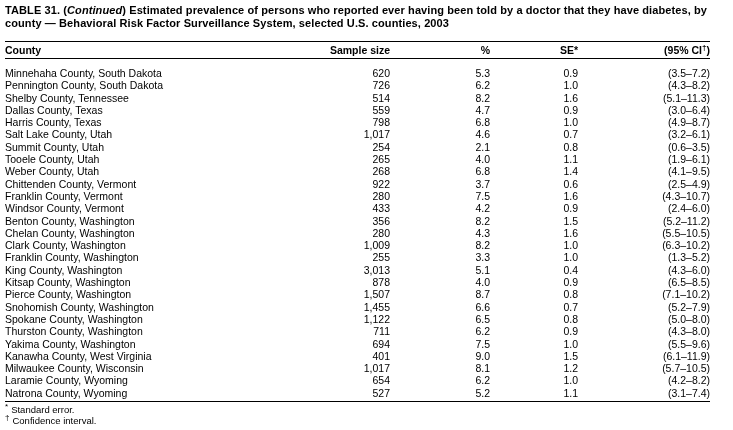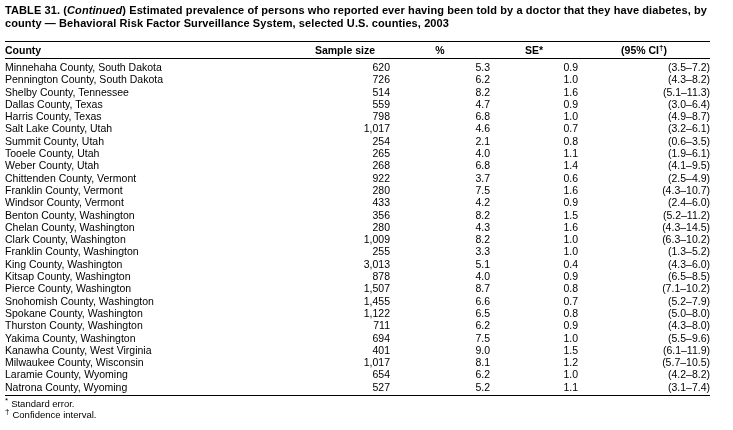--- a/index.html
+++ b/index.html
@@ -34,30 +34,30 @@
   th {
     font-size: 10.5px;
     font-weight: bold;
     border-top: 1.5px solid #000;
     border-bottom: 1px solid #000;
     padding: 2px 0 2px 0;
     vertical-align: bottom;
     white-space: nowrap;
   }
   th.left { text-align: left; }
-  th.right { text-align: center; }
+  th.right { text-align: right; }
   td {
     font-size: 10.5px;
     line-height: 12.3px;
     padding: 0;
     white-space: nowrap;
     overflow: hidden;
   }
   td.num { text-align: right; }
-  tbody tr:first-child td { padding-top: 2px; margin-left: 25px; }
+  tbody tr:first-child td { padding-top: 8px; margin-left: 25px; }
   .footrule {
     width: 705px;
     border-top: 1px solid #000;
     margin-top: 2px;
   }
   .footnotes {
     font-size: 9.5px;
     line-height: 11px;
     padding-top: 2px;
   }
@@ -178,21 +178,21 @@
           <td class="num">356</td>
           <td class="num">8.2</td>
           <td class="num">1.5</td>
           <td class="num">(5.2–11.2)</td>
         </tr>
         <tr>
           <td>Chelan County, Washington</td>
           <td class="num">280</td>
           <td class="num">4.3</td>
           <td class="num">1.6</td>
-          <td class="num">(4.3–14.5)</td>
+          <td class="num">(5.5–10.5)</td>
         </tr>
         <tr>
           <td>Clark County, Washington</td>
           <td class="num">1,009</td>
           <td class="num">8.2</td>
           <td class="num">1.0</td>
           <td class="num">(6.3–10.2)</td>
         </tr>
         <tr>
           <td>Franklin County, Washington</td>

